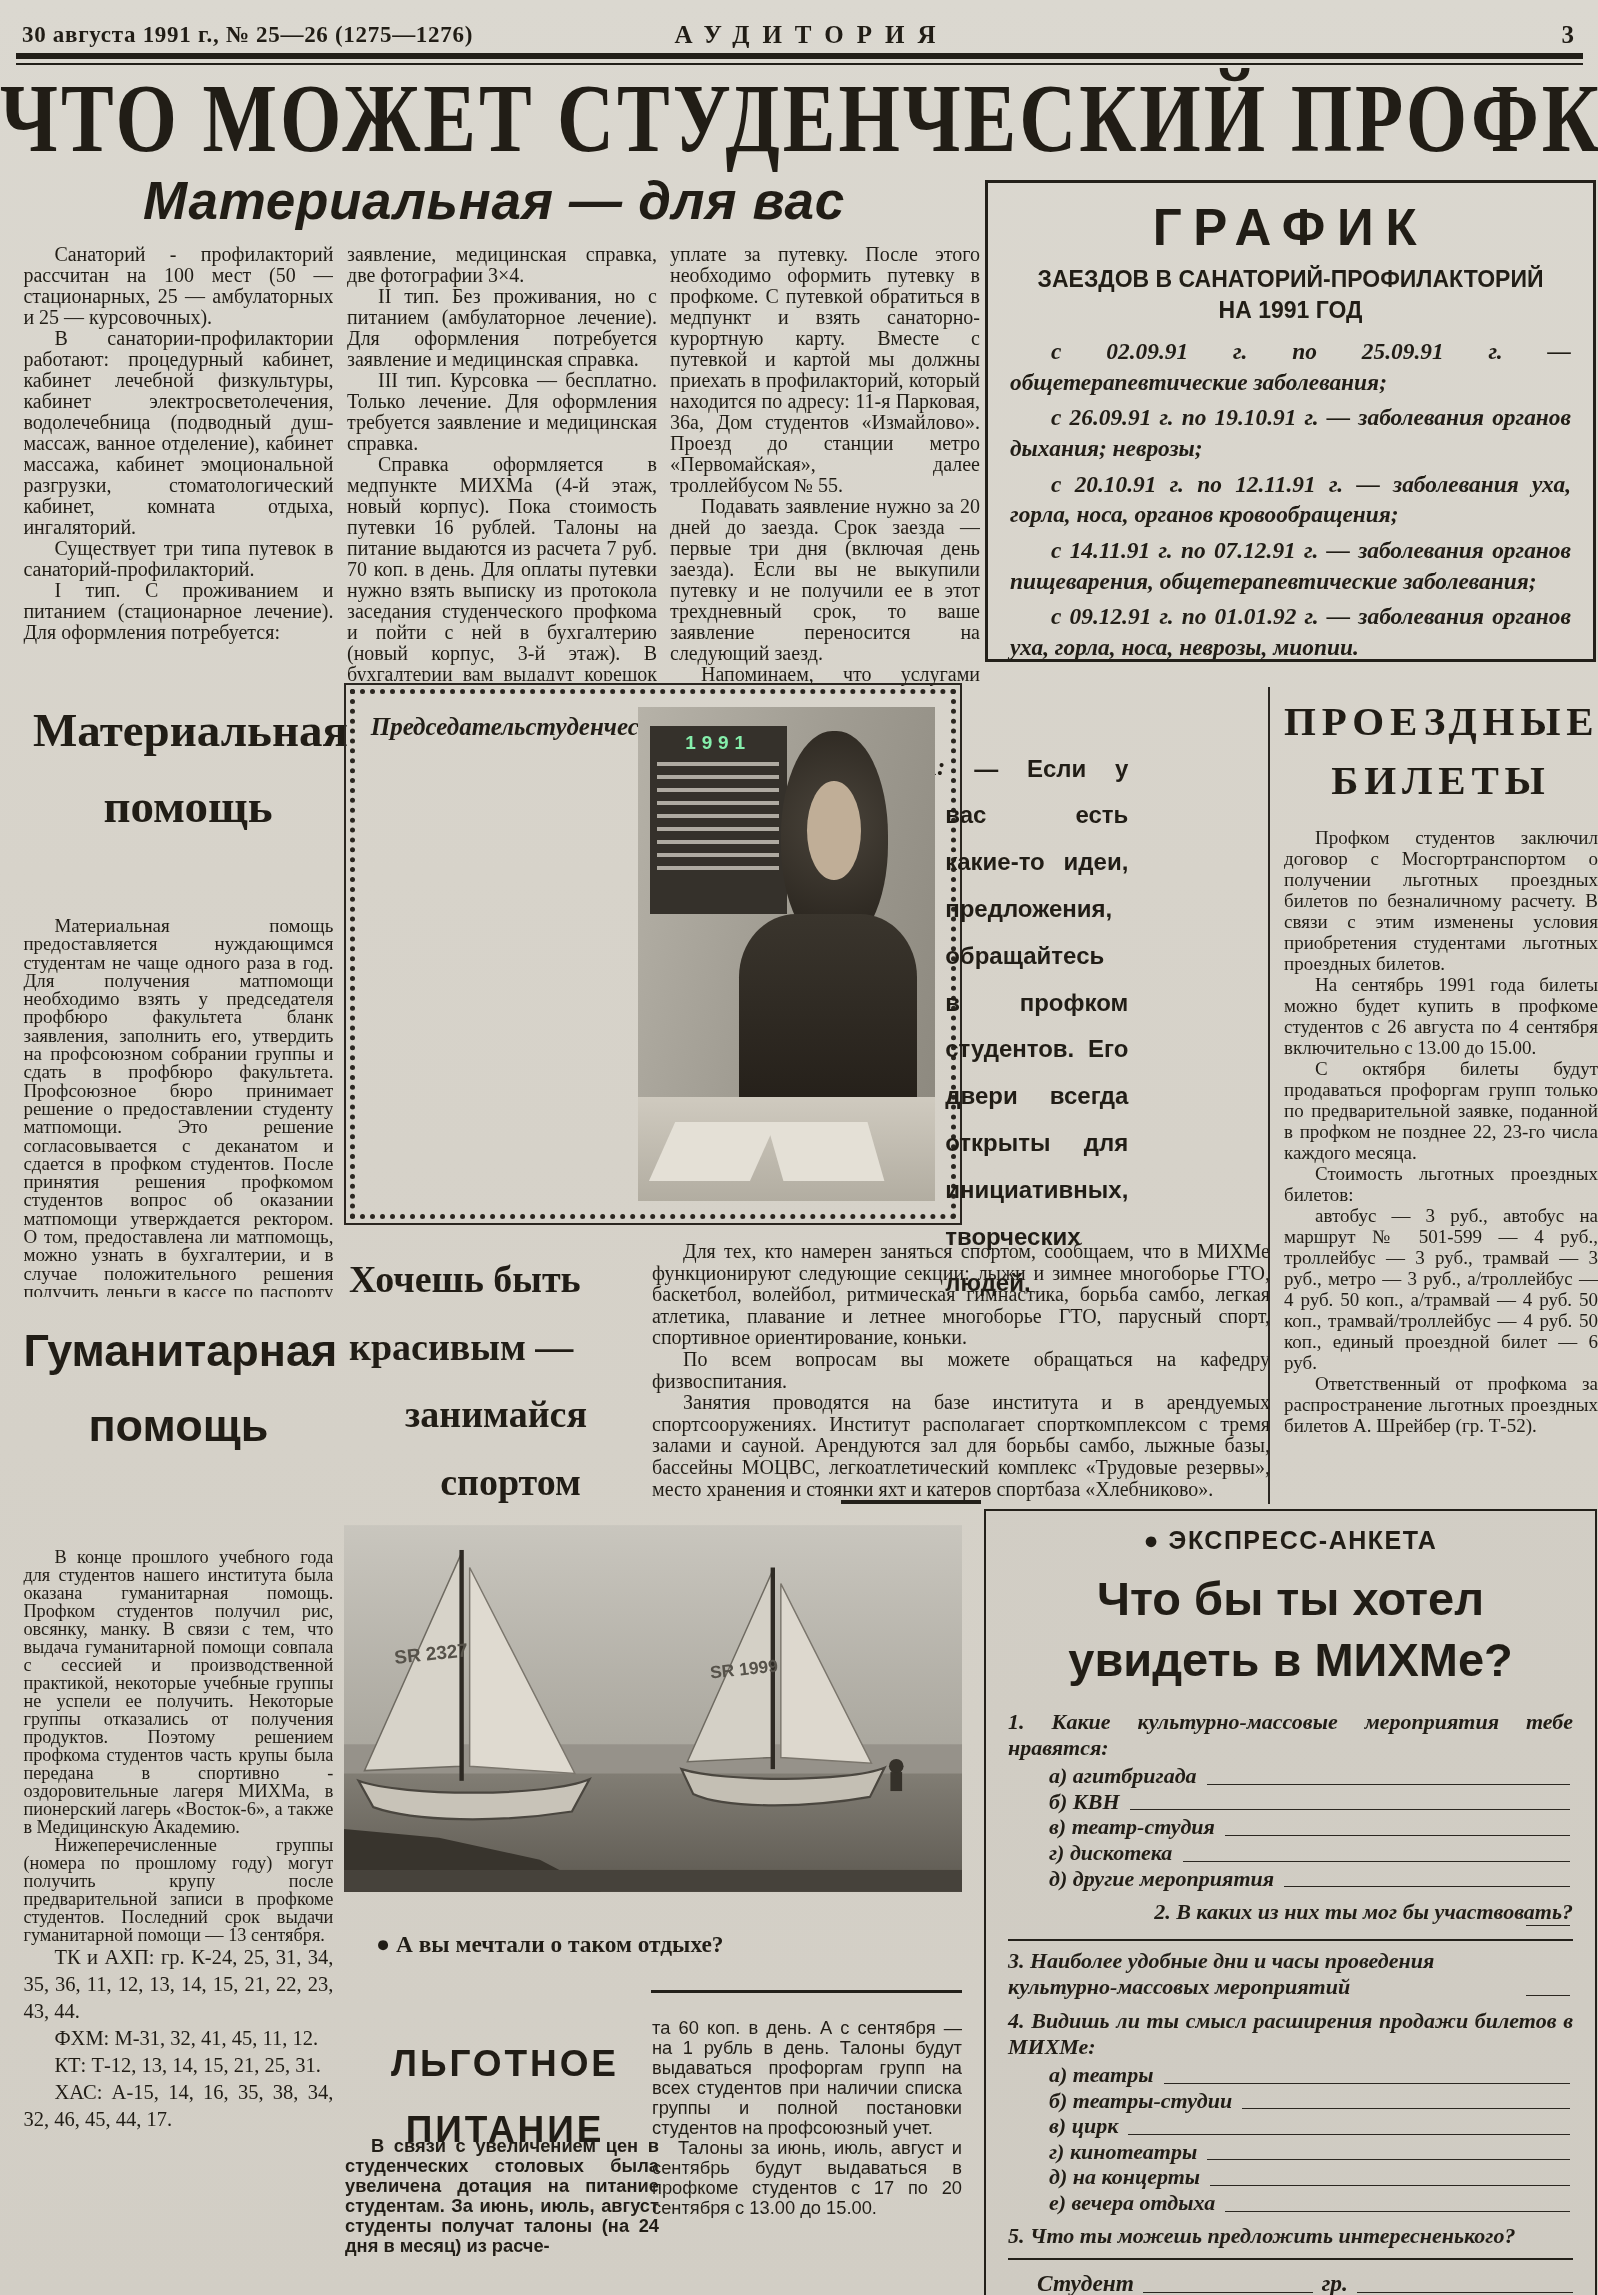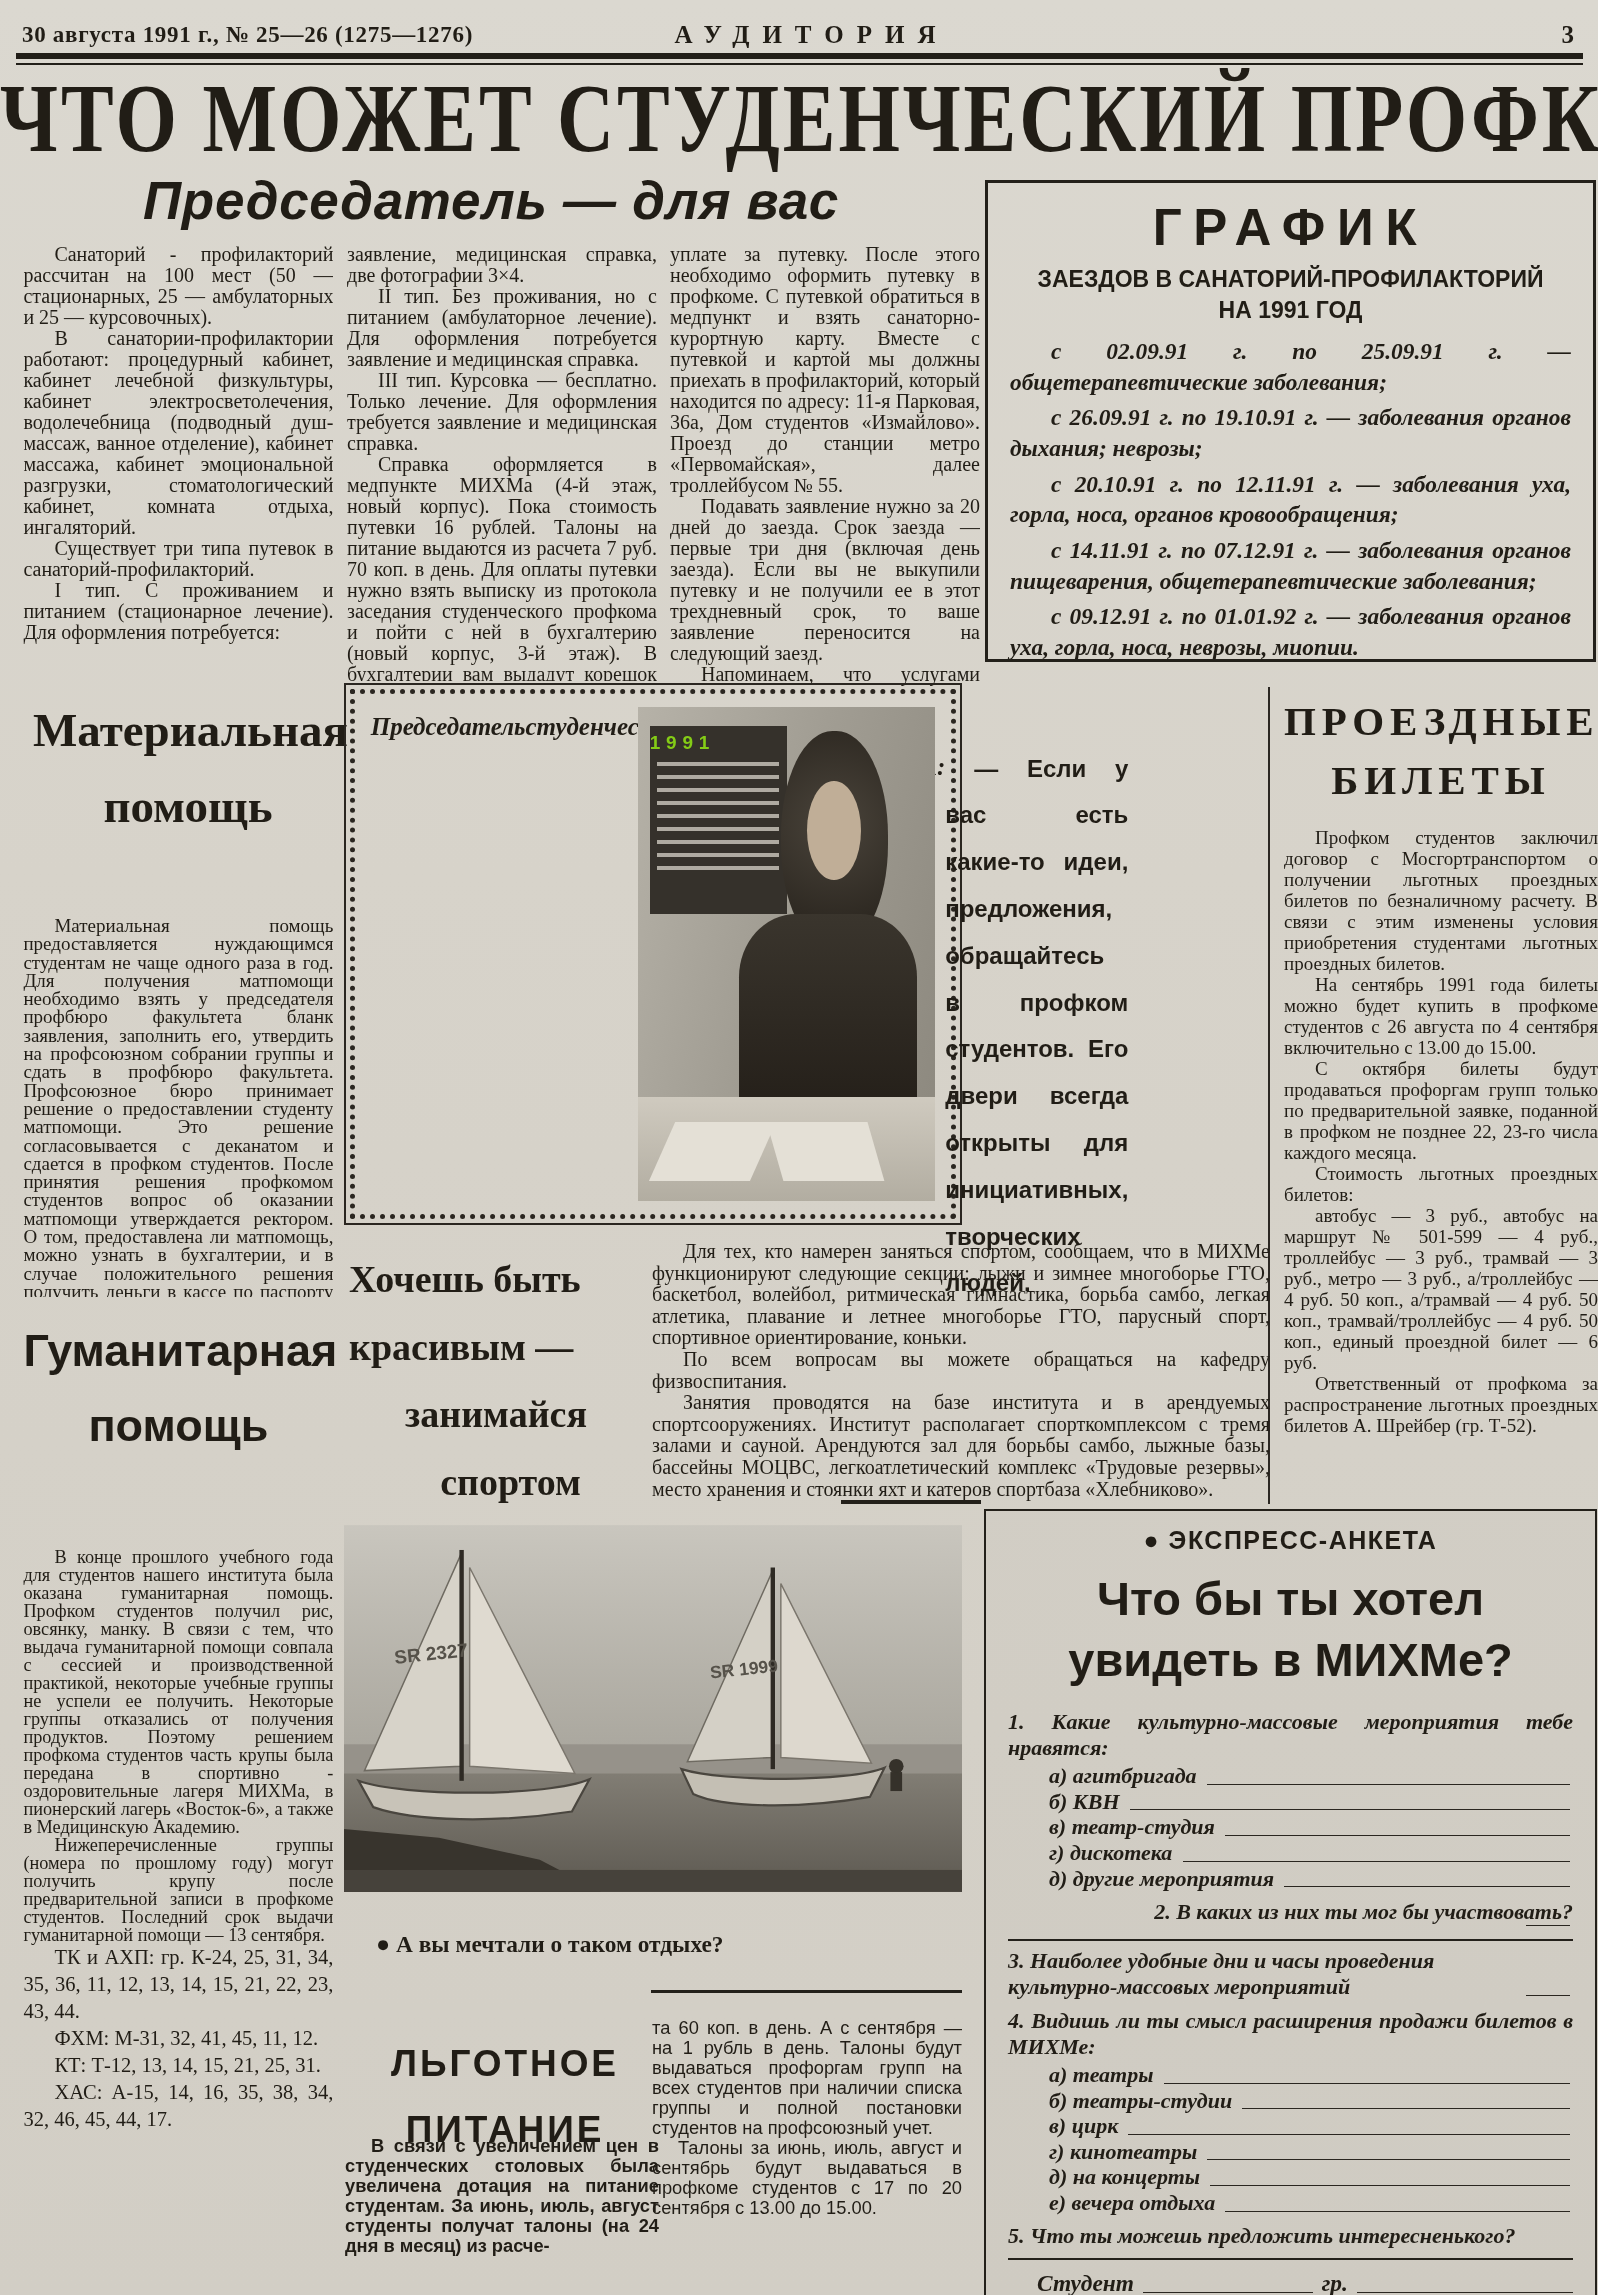--- a/index.html
+++ b/index.html
@@ -43,21 +43,21 @@
   .photo-frame{left:344px;top:683px;width:618px;height:542px;box-sizing:border-box;
                border:2.2px solid #2a2620;padding:3.7px;}
   .photo-frame-inner{width:100%;height:100%;box-sizing:border-box;border:5.1px dotted #2a2620;
                padding:13px 16px;display:flex;gap:13px;}
   .chair-caption{width:45%;display:flex;}
   .chair-cap-line{text-align:center;font-style:italic;font-weight:bold;font-size:25px;line-height:1.62;}
   .chair-quote{margin-top:39px;font-weight:bold;font-size:24px;line-height:1.95;text-align:justify;
                font-family:"Liberation Sans","DejaVu Sans",sans-serif;word-spacing:5.8px;text-indent:29px;}
   .chair-photo{flex:1;position:relative;overflow:hidden;background:linear-gradient(105deg,#b6b2a8 0%,#a19d93 45%,#8b877d 100%);}
   .p1-calendar{position:absolute;left:4%;top:4%;width:46%;height:38%;background:#35312b;}
-  .p1-cal-year{color:#84cc16;font-weight:bold;font-size:19px;letter-spacing:5.8px;margin-top:5.8px;
+  .p1-cal-year{color:#86efac;font-weight:bold;font-size:19px;text-align:center;letter-spacing:5.8px;margin-top:5.8px;
                font-family:"Liberation Sans","DejaVu Sans",sans-serif;}
   .p1-cal-grid{margin:7.3px;height:58%;background:repeating-linear-gradient(180deg,rgba(216,211,201,.75) 0 4.4px,transparent 4.4px 13px);}
   .p1-hair{position:absolute;right:16%;top:5%;width:36%;height:44%;border-radius:48%;
            background:radial-gradient(circle at 50% 42%,#4a443b 0%,#2e2922 72%);}
   .p1-face{position:absolute;right:25%;top:15%;width:18%;height:20%;border-radius:50%;background:#c0ae97;}
   .p1-body{position:absolute;right:6%;top:42%;width:60%;height:40%;border-radius:32% 32% 0 0;
            background:linear-gradient(180deg,#3a352d,#241f19);}
   .p1-desk{position:absolute;left:0;bottom:0;width:100%;height:21%;background:linear-gradient(180deg,#cfcabf,#b2ada1);}
   .p1-paper{position:absolute;bottom:4%;width:34%;height:12%;background:#e4e0d6;transform:skewX(-24deg);}
   .p1-paper.a{left:8%;}
@@ -117,21 +117,21 @@
 
 <div class="page">
 
   <div class="abs mast-left">30 августа 1991 г., № 25—26 (1275—1276)</div>
   <div class="abs mast-center">АУДИТОРИЯ</div>
   <div class="abs mast-right">3</div>
   <div class="abs rule-double"></div>
 
   <div class="abs headline">ЧТО МОЖЕТ СТУДЕНЧЕСКИЙ ПРОФКОМ</div>
 
-  <div class="abs lead-head sans">Председатель — для вас</div>
+  <div class="abs lead-head sans">Материальная — для вас</div>
 
   <div class="abs col col1 body-text just">
     <p>Санаторий - профилакторий рассчитан на 100 мест (50 — стационарных, 25 — амбулаторных и 25 — курсовочных).</p>
     <p>В санатории-профилактории работают: процедурный кабинет, кабинет лечебной физкультуры, кабинет электросветолечения, водолечебница (подводный душ-массаж, ванное отделение), кабинет массажа, кабинет эмоциональной разгрузки, стоматологический кабинет, комната отдыха, ингаляторий.</p>
     <p>Существует три типа путевок в санаторий-профилакторий.</p>
     <p>I тип. С проживанием и питанием (стационарное лечение). Для оформления потребуется:</p>
   </div>
   <div class="abs col col2 body-text just">
     <p class="noind">заявление, медицинская справка, две фотографии 3×4.</p>
     <p>II тип. Без проживания, но с питанием (амбулаторное лечение). Для оформления потребуется заявление и медицинская справка.</p>

